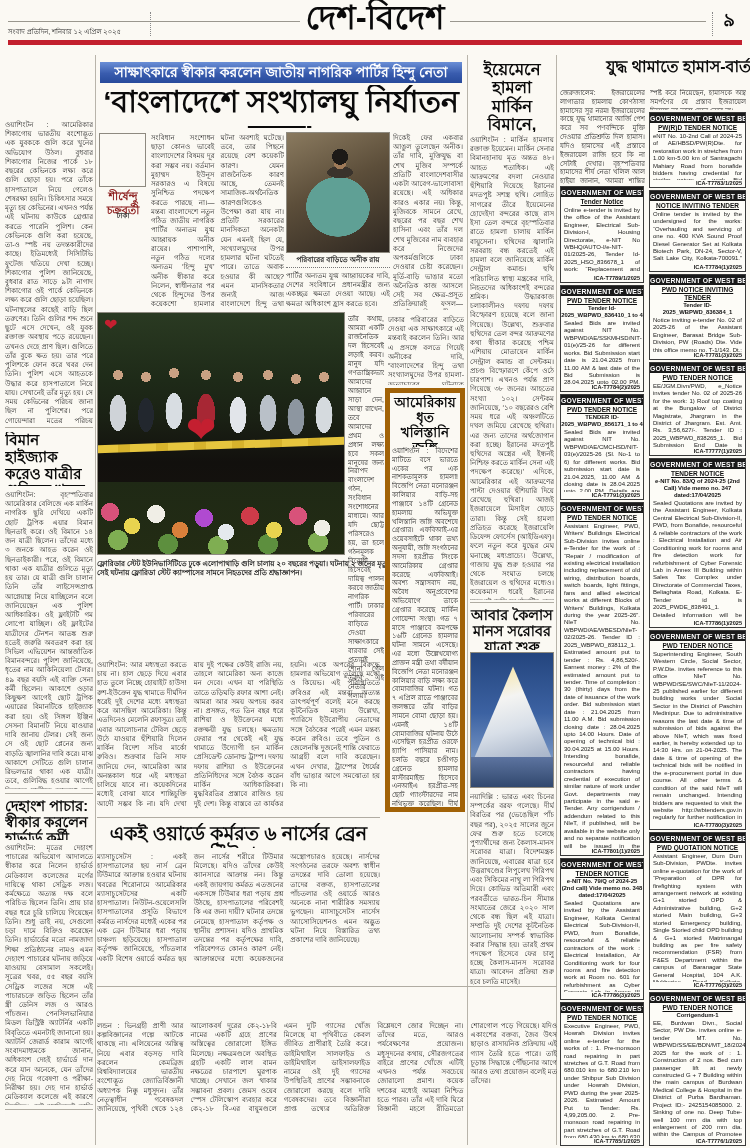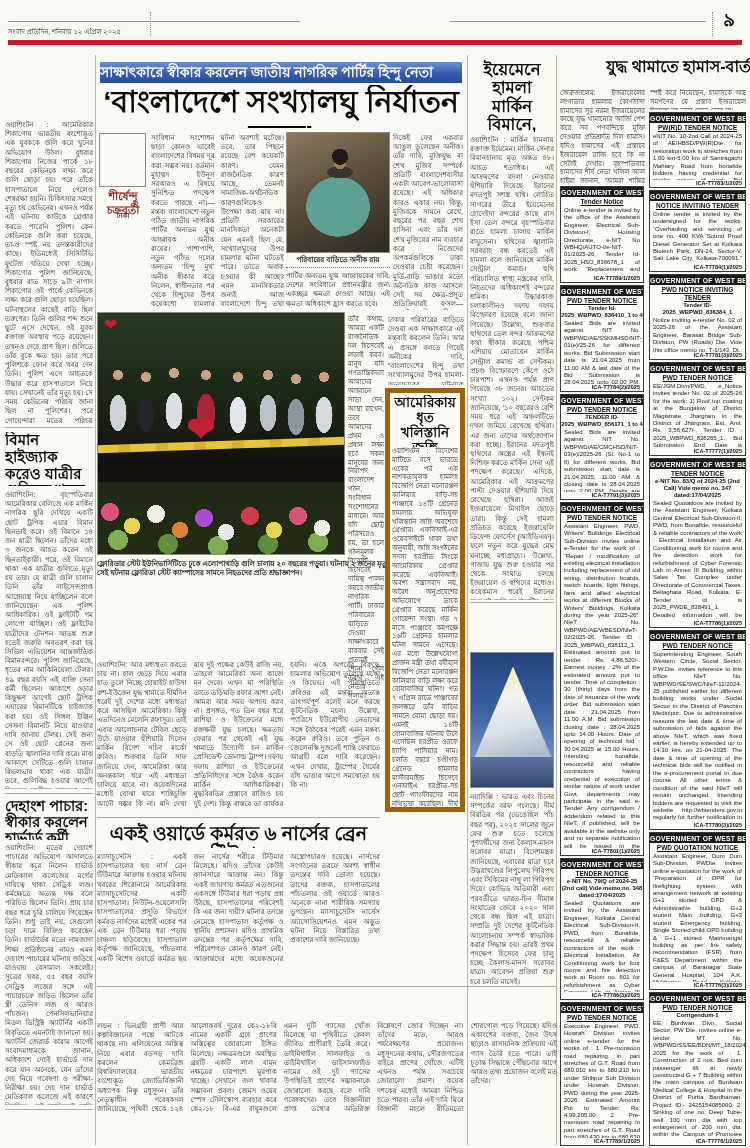--- a/index.html
+++ b/index.html
@@ -19,33 +19,34 @@
 .hline{position:absolute;height:1px;background:#b0aca2;}
 .cap{font-weight:bold;font-size:7.2px;line-height:1.3;color:#141414;}
 .photo{border:1px solid #8e8a80;overflow:hidden;}
 .tbox{position:absolute;border:1px solid #3a3a3a;background:#fdfcf7;overflow:hidden;display:flex;flex-direction:column;}
 .torg{background:#1a1a1a;color:#fff;font-weight:bold;font-size:6.8px;text-align:center;padding:1.5px 0;letter-spacing:.2px;white-space:nowrap;overflow:hidden;}
 .ttl{font-weight:bold;font-size:6.5px;text-align:center;text-decoration:underline;padding-top:1px;line-height:1.2;}
 .tsub{font-weight:bold;font-size:5.9px;text-align:center;line-height:1.2;}
 .tbd{font-size:6px;line-height:1.24;text-align:justify;padding:1px 3px;color:#191919;flex:1;overflow:hidden;}
 .tica{font-weight:bold;font-size:5.6px;text-align:right;padding:0 3px 1px 0;}
 .kicker{background:linear-gradient(180deg,#6a8fd6 0%,#395cae 55%,#274a9b 100%);color:#fff;font-weight:bold;
-  overflow:hidden;}
+  text-align:center;overflow:hidden;}
 .byl{font-weight:bold;color:#8b1a1a;font-size:11px;line-height:1.25;text-align:center;}
 .dotv{position:absolute;border-left:1px dotted #888;}
 </style>
 </head>
 <body>
 
 <div id="page">
 
   <div class="hline" style="left:8px;top:21px;width:292px;background:#9a978e;"></div>
   <div class="hline" style="left:450px;top:21px;width:256px;background:#9a978e;"></div>
   <div class="abs" style="left:8px;top:26px;width:140px;font-size:6.8px;color:#222;">সংবাদ প্রতিদিন, শনিবার ১২ এপ্রিল ২০২৫</div>
   <div class="dotv" style="left:150px;top:12px;height:24px;"></div>
+  <div class="abs hd ctr" style="left:295px;top:0px;width:160px;height:42px;font-size:33px;">দেশ-বিদেশ</div>
   <div class="dotv" style="left:712px;top:12px;height:24px;"></div>
   <div class="abs hd ctr" style="left:714px;top:10px;width:30px;font-size:18px;">৯</div>
   <div class="abs" style="left:8px;top:40px;width:734px;height:5px;background:#c2202d;"></div>
 
   <div class="vline" style="left:95px;top:55px;height:1090px;"></div>
   <div class="vline" style="left:467px;top:55px;height:1090px;"></div>
   <div class="vline" style="left:556px;top:55px;height:1090px;"></div>
 
   <div class="abs jt bt" style="left:5px;top:120px;width:88px;height:303px;">ওয়াশিংটন : আমেরিকার শিকাগোয় ভারতীয় বংশোদ্ভূত এক যুবককে গুলি করে খুনের অভিযোগ উঠল। বুধবার শিকাগোর নিজের পার্কে ১৮ বছরের কেভিনকে লক্ষ্য করে গুলি ছোড়া হয়। পরে তাঁকে হাসপাতালে নিয়ে গেলেও শেষরক্ষা হয়নি। চিকিৎসার সময়ে মৃত্যু হয় কেভিনের। এখনও পর্যন্ত এই ঘটনায় কাউকে গ্রেপ্তার করতে পারেনি পুলিশ। কেন কেভিনকে গুলি করা হয়েছে, তা-ও স্পষ্ট নয় তদন্তকারীদের কাছে। ইতিমধ্যেই সিসিটিভি ফুটেজ খতিয়ে দেখা হচ্ছে। শিকাগোর পুলিশ জানিয়েছে, বুধবার রাত সাড়ে ৯টা নাগাদ শিকাগোর ওই পার্কে কেভিনকে লক্ষ্য করে গুলি ছোড়া হয়েছিল। ঘটনাস্থলের কাছেই বাড়ি ছিল তরুণের। তিনি গুলির শব্দ শুনে ছুটে এসে দেখেন, ওই যুবক রক্তাক্ত অবস্থায় পড়ে রয়েছেন। তখনও দেহে প্রাণ ছিল। গুলিতে তাঁর বুকে ক্ষত হয়। তার পরে পুলিশকে ফোন করে খবর দেন তিনি। পুলিশ এসে আহতকে উদ্ধার করে হাসপাতালে নিয়ে যায়। সেখানেই তাঁর মৃত্যু হয়। সে সময় কেভিনের পরিচয় জানা ছিল না পুলিশের। পরে গোয়েন্দারা মৃতের পরিচয় জানতে পারে। আর পরেই তদন্ত শুরু করে। এদিকে, প্রত্যক্ষদর্শীরা জানিয়েছেন, ঘটনাস্থল</div>
   <div class="hline" style="left:5px;top:427px;width:88px;"></div>
@@ -97,20 +98,21 @@
   <div class="abs hd ctr" style="left:97px;top:823px;width:283px;height:25px;font-size:19px;">একই ওয়ার্ডে কর্মরত ৬ নার্সের ব্রেন টিউমার</div>
   <div class="abs jt bt c3" style="left:97px;top:852px;width:283px;height:131px;">ম্যাসাচুসেটস : একই হাসপাতালের ছয় নার্স ব্রেন টিউমারে আক্রান্ত হওয়ার ঘটনায় খবরের শিরোনামে আমেরিকার ম্যাসাচুসেটসের একটি হাসপাতাল। নিউটন-ওয়েলেসলি হাসপাতালের প্রসূতি বিভাগে কর্মরত নার্সদের মধ্যেই একের পর এক ব্রেন টিউমার ধরা পড়ায় চাঞ্চল্য ছড়িয়েছে। হাসপাতাল কর্তৃপক্ষ জানিয়েছে, পাঁচতলার একটি বিশেষ ওয়ার্ডে কর্মরত ছয় জন নার্সের শরীরে টিউমার মিলেছে। যদিও তাঁদের কেউই ক্যানসারে আক্রান্ত নন। কিন্তু একই জায়গায় কর্মরত এতজনের একসঙ্গে টিউমার ধরা পড়ায় প্রশ্ন উঠছে, হাসপাতালের পরিবেশই কি এর জন্য দায়ী? ঘটনার তদন্তে নেমেছে হাসপাতাল কর্তৃপক্ষ ও স্থানীয় প্রশাসন। যদিও প্রাথমিক তদন্তের পর কর্তৃপক্ষের দাবি, পরিবেশগত কোনও কারণ নেই। আক্রান্তদের মধ্যে কয়েকজনের অস্ত্রোপচারও হয়েছে। নার্সদের সংগঠনের তরফে অবশ্য স্বাধীন তদন্তের দাবি তোলা হয়েছে। তাদের বক্তব্য, হাসপাতালের পাঁচতলার ওই ওয়ার্ডে আরও অনেকে নানা শারীরিক সমস্যায় ভুগছেন। ম্যাসাচুসেটস নার্সেস অ্যাসোসিয়েশনও এমন অদ্ভুত ঘটনা নিয়ে বিস্তারিত তথ্য প্রকাশের দাবি জানিয়েছে।</div>
 
   <div class="hline" style="left:97px;top:986px;width:460px;"></div>
   <div class="abs jt bt c5" style="left:97px;top:1021px;width:460px;height:122px;">লন্ডন : ভিনগ্রহী প্রাণী আর কল্পবিজ্ঞানের গল্পে আটকে থাকছে না। এলিয়েনের অস্তিত্ব নিয়ে এবার বড়সড় দাবি করলেন কেমব্রিজ বিশ্ববিদ্যালয়ের ভারতীয় বংশোদ্ভূত জ্যোতির্বিজ্ঞানী অধ্যাপক নিক্কু মধুসূদন। তাঁর নেতৃত্বাধীন গবেষকদল জানিয়েছে, পৃথিবী থেকে ১২৪ আলোকবর্ষ দূরের কে২-১৮বি নামের একটি গ্রহে প্রাণের অস্তিত্বের জোরালো ইঙ্গিত মিলেছে। নক্ষত্রমণ্ডলে অবস্থিত গ্রহটি একটি লাল বামন নক্ষত্রের চারপাশে ঘুরপাক খাচ্ছে। সেখানে জল থাকার সম্ভাবনা প্রবল। জেমস ওয়েব স্পেস টেলিস্কোপ ব্যবহার করে কে২-১৮ বি-এর বায়ুমণ্ডলে এমন দুটি গ্যাসের খোঁজ মিলেছে যা পৃথিবীতে কেবল জীবিত প্রাণীরাই তৈরি করে। ডাইমিথাইল সালফাইড ও ডাইমিথাইল ডাইসালফাইড নামের ওই দুই গ্যাসের উপস্থিতিই প্রাণের সম্ভাবনাকে জোরালো করছে বলে দাবি গবেষকদের। তবে বিজ্ঞানীরা প্রাপ্ত তথ্যের অতিরিক্ত বিশ্লেষণে জোর দিচ্ছেন না। তাঁদের মতে, আরও পর্যবেক্ষণের প্রয়োজন। মধুসূদনের কথায়, সৌরজগতের বাইরে প্রাণের খোঁজে এটিই এখনও পর্যন্ত সবচেয়ে জোরালো প্রমাণ। কয়েক দশকের মধ্যেই আমরা নিশ্চিত হতে পারব। তাঁর এই দাবি ঘিরে বিজ্ঞানী মহলে রীতিমতো শোরগোল পড়ে গিয়েছে। যদিও একাংশের বক্তব্য, জৈব উৎস ছাড়াও রাসায়নিক প্রক্রিয়ায় এই গ্যাস তৈরি হতে পারে। তাই চূড়ান্ত সিদ্ধান্তে পৌঁছনোর আগে আরও তথ্য প্রয়োজন বলেই মত তাঁদের।</div>
 
   <div class="abs hd ctr" style="left:470px;top:60px;width:84px;height:72px;font-size:16.5px;">ইয়েমেনে হামলা মার্কিন বিমানে, হতাহত বহু</div>
   <div class="abs jt bt" style="left:470px;top:135px;width:84px;height:465px;">ওয়াশিংটন : মার্কিন হামলায় রক্তাক্ত ইয়েমেন। মার্কিন সেনার বিমানহানায় মৃত অন্তত ৪৮। আহত শতাধিক। এই আক্রমণের বদলা নেওয়ার হুঁশিয়ারি দিয়েছে ইরানের মদতপুষ্ট সশস্ত্র হুথি। লোহিত সাগরের তীরে ইয়েমেনের হোদেইদা বন্দরের কাছে রাস ইসা তেল বন্দরে বৃহস্পতিবার রাতে হামলা চালায় মার্কিন বায়ুসেনা। হুথিদের জ্বালানি সরবরাহ বন্ধ করতেই এই হামলা বলে জানিয়েছে মার্কিন সেন্ট্রাল কমান্ড। হুথি পরিচালিত স্বাস্থ্য মন্ত্রকের দাবি, নিহতদের অধিকাংশই বন্দরের শ্রমিক। উদ্ধারকাজ চলাকালীনও দফায় দফায় বিস্ফোরণ হয়েছে বলে জানা গিয়েছে। উল্লেখ্য, শুক্রবার হুথিদের তেল বন্দর আক্রমণের কথা স্বীকার করেছে পশ্চিম এশিয়ায় মোতায়েন মার্কিন সেন্ট্রাল কমান্ড বা সেন্টকম। প্রচণ্ড বিস্ফোরণে কেঁপে ওঠে চারপাশ। এখনও পর্যন্ত প্রাণ গিয়েছে ৩৮ জনের। আহতের সংখ্যা ১০২। সেন্টকম জানিয়েছে, ‘১০ বছরেরও বেশি সময় ধরে এই অঞ্চলটিতে দখল জমিয়ে রেখেছে হুথিরা। এর জন্য তাদের অর্থজোগান করা হচ্ছে। ইরানের মদতপুষ্ট হুথিদের অস্ত্রের এই ইন্ধনই নিশ্চিহ্ন করতে মার্কিন সেনা এই পদক্ষেপ করেছে।’ এদিকে, আমেরিকার এই আক্রমণের পাল্টা দেওয়ার হুঁশিয়ারি দিয়ে রেখেছে হুথিরা। আজই ইজরায়েলে মিসাইল ছোড়ে তারা। কিন্তু সেই হামলা প্রতিহত করেছে ইজরায়েলি ডিফেন্স ফোর্সেস (আইডিএফ)। ফলে নতুন করে যুদ্ধের মেঘ ঘনাচ্ছে মধ্যপ্রাচ্যে। উল্লেখ্য, গাজায় যুদ্ধ শুরু হওয়ার পর থেকে সংঘাত চলছে ইজরায়েল ও হুথিদের মধ্যেও। কয়েকমাস ধরেই ইরানের মদতপুষ্ট জঙ্গি সংগঠনটির জের ঘুরিয়ে দিতে ইয়েমেনে হামলা চালাচ্ছে আমেরিকা। গত ডিসেম্বরে ইয়েমেনে রাষ্ট্রসংঘের কর্মীদের সঙ্গে ত্রাণ ও স্বাস্থ্য পরিষেবা নিয়ে কথা বলতে সেখানে গিয়েছিলেন বিশ্ব স্বাস্থ্য সংস্থার প্রধান টেড্রোস আধানম গেব্রিয়েসুস ও তাঁর সঙ্গীরা। সেই সময় বিমানবন্দরে হামলা চালায় ইজরায়েল। কোনও মতে নিশানার হাত থেকে রক্ষা পান সকলে।</div>
 
   <div class="hline" style="left:470px;top:602px;width:84px;"></div>
+  <div class="abs hd ctr" style="left:470px;top:607px;width:84px;height:43px;font-size:14.5px;">আবার কৈলাস মানস সরোবর যাত্রা শুরু</div>
   <div class="abs photo" style="left:470px;top:652px;width:84px;height:136px;background:linear-gradient(180deg,#24457e 0%,#3c62a2 45%,#6f8fc0 75%,#9fb4d4 100%);">
     <div class="abs" style="left:0;top:0;width:84px;height:136px;clip-path:polygon(50% 10%,98% 80%,2% 80%);background:linear-gradient(165deg,#f8e9bd 0%,#f6e7b0 16%,#f4f4f2 34%,#d8dfe8 55%,#aebacd 75%,#8c9cb8 100%);"></div>
     <div class="abs" style="left:0;bottom:0;width:84px;height:30px;background:linear-gradient(#5d74a0,#31486e);"></div>
   </div>
   <div class="abs jt bt" style="left:470px;top:792px;width:84px;height:193px;">নয়াদিল্লি : ভারত এবং চিনের সম্পর্কের বরফ গলেছে। দীর্ঘ বিরতির পর (ভেঙেছিল পাঁচ বছর পর), ২০২৫ সালের জুনে ফের শুরু হতে চলেছে পুণ্যার্থীদের জন্য কৈলাস-মানস সরোবর যাত্রা। বিদেশমন্ত্রক জানিয়েছে, এবারের যাত্রা হবে উত্তরাখণ্ডের লিপুলেখ গিরিপথ এবং সিকিমের নাথু লা গিরিপথ দিয়ে। কোভিড অতিমারী এবং পরবর্তীতে ভারত-চিন সীমান্ত সংঘাতের জেরে ২০২০ সাল থেকে বন্ধ ছিল এই যাত্রা। সম্প্রতি দুই দেশের কূটনৈতিক আলোচনায় সম্পর্ক স্বাভাবিক করার সিদ্ধান্ত হয়। তারই প্রথম পদক্ষেপ হিসেবে ফের চালু হচ্ছে কৈলাস-মানস সরোবর যাত্রা। আবেদন প্রক্রিয়া শুরু হবে চলতি মাসেই।</div>
 
   <div class="abs hd ctr" style="left:588px;top:58px;width:186px;height:27px;font-size:16px;">যুদ্ধ থামাতে হামাস-বার্তা</div>
   <div class="abs jt bt2" style="left:560px;top:89px;width:85px;height:95px;">জেরুজালেম: ইজরায়েলের লাগাতার হামলায় কোণঠাসা হামাসের সুর নরম! ইজরায়েলের কাছে যুদ্ধ থামানোর আর্জি পেশ করে সব পণবন্দিকে মুক্তি দেওয়ার প্রতিশ্রুতি দিল হামাস। যদিও হামাসের এই প্রস্তাবে ইজরায়েল রাজি হবে কি না সেটাই দেখার। বৃহস্পতিবার হামাসের শীর্ষ নেতা খলিল আল হাইয়া জানান, ‘আমরা শান্তির লক্ষ্যে ইজরায়েলের সঙ্গে চুক্তি করতে প্রস্তুত। যে চুক্তিতে থাকবে সকল পণবন্দির মুক্তি, ইজরায়েলের হাতে আটক বন্দিদের মুক্তি, যুদ্ধের অবসান।’ তবে শর্তও রেখেছেন হামাস নেতা।</div>
   <div class="abs jt bt2" style="left:650px;top:89px;width:96px;height:21px;">স্পষ্ট করে নিয়েছেন, হামাসকে অস্ত্র সমর্পণের যে প্রস্তাব ইজরায়েল দিয়েছে তা তারা মেনে নেবে না।</div>
 

